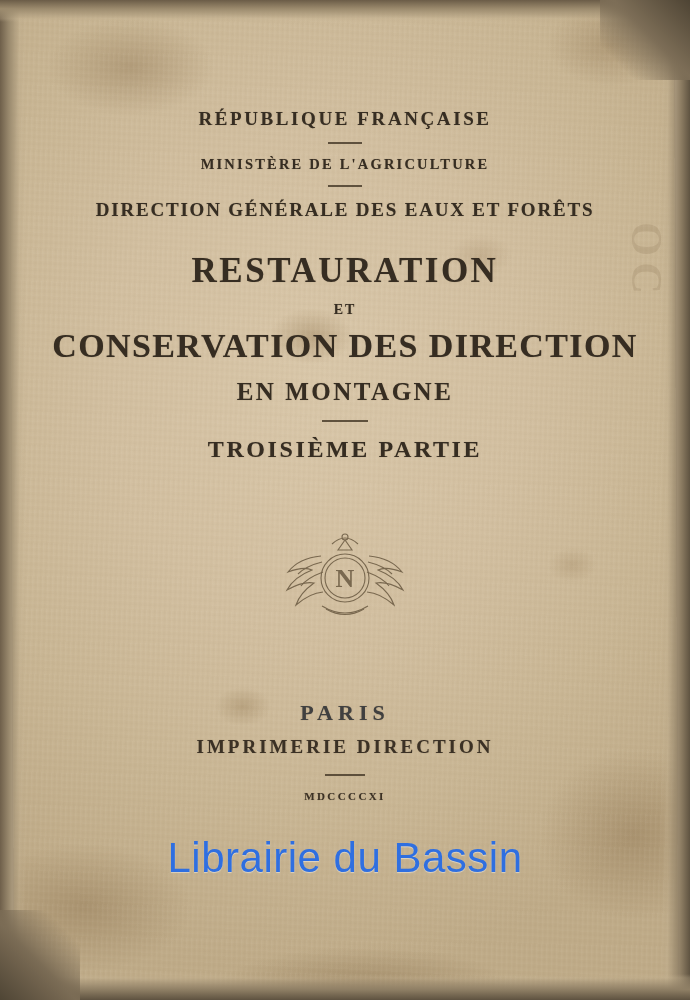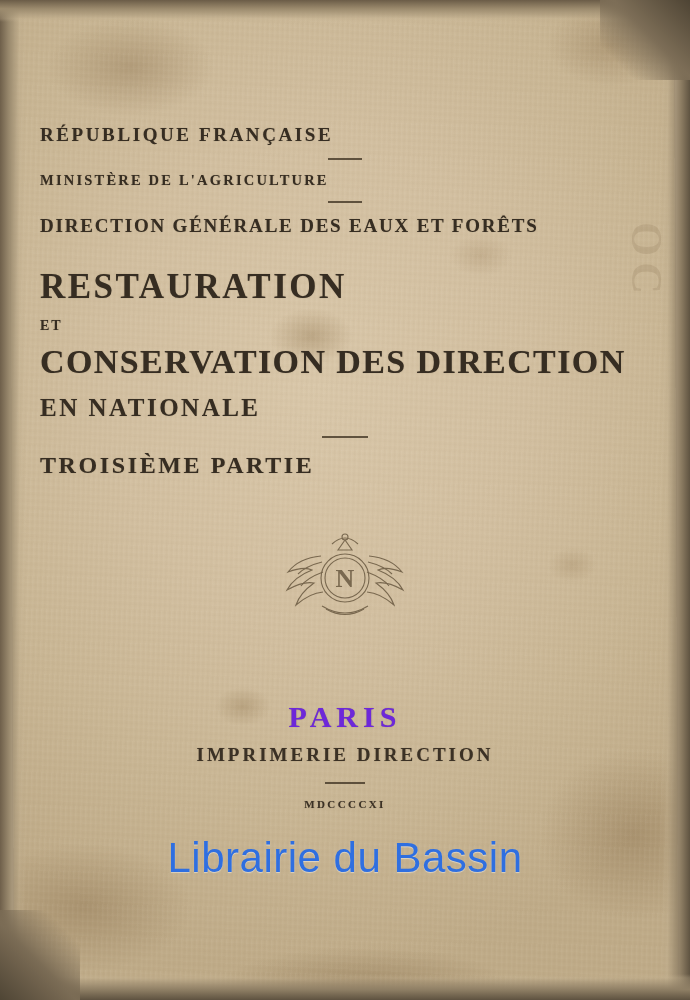--- a/index.html
+++ b/index.html
@@ -103,22 +103,22 @@
     left: 0; bottom: 0; width: 80px; height: 90px;
     background: linear-gradient(45deg, #52miter 0%, #7b6c55 45%, rgba(190,172,140,0) 80%);
     background: linear-gradient(45deg, #4f4535 0%, #7b6c55 45%, rgba(190,172,140,0) 80%);
   }
 
   
   .title-block {
     position: absolute;
     left: 40px;
     right: 40px;
-    top: 124px;
-    text-align: left;
+    top: 108px;
+    text-align: center;
     color: #2f281e;
   }
   .line {
     font-family: "Liberation Serif", serif;
     color: #362d22;
     text-shadow: 0 0 1px rgba(60,45,25,0.35);
   }
   .l-republique {
     font-size: 19px;
     letter-spacing: 2.6px;
@@ -173,24 +173,24 @@
 
   
   .imprint {
     position: absolute;
     left: 40px;
     right: 40px;
     top: 700px;
     text-align: center;
   }
   .l-paris {
-    font-size: 30px;
+    font-size: 22px;
     letter-spacing: 5px;
     font-weight: 700;
-    color: #6d28d9;
+    color: #404040;
     font-family: Liberation Serif, serif;
   }
   .l-imprimerie {
     font-size: 19px;
     letter-spacing: 3px;
     font-weight: 700;
     color: #3b3125;
     margin-top: 10px;
   }
   .imprint .rule { margin: 16px auto 14px auto; width: 40px; }
@@ -265,21 +265,21 @@
 
   <div class="title-block">
     <div class="line l-republique">RÉPUBLIQUE FRANÇAISE</div>
     <div class="rule small"></div>
     <div class="line l-ministere">MINISTÈRE DE L'AGRICULTURE</div>
     <div class="rule small"></div>
     <div class="line l-direction">DIRECTION GÉNÉRALE DES EAUX ET FORÊTS</div>
     <div class="line l-restauration">RESTAURATION</div>
     <div class="line l-et">ET</div>
     <div class="line l-conservation">CONSERVATION DES DIRECTION</div>
-    <div class="line l-enmontagne">EN NATIONALE</div>
+    <div class="line l-enmontagne">EN MONTAGNE</div>
     <div class="rule"></div>
     <div class="line l-partie">TROISIÈME PARTIE</div>
   </div>
 
   <svg class="emblem" viewBox="0 0 170 120">
     <g fill="none" stroke="#5a4a33" stroke-width="1.1" opacity="0.95">
 
       <circle cx="85" cy="68" r="24"></circle>
       <circle cx="85" cy="68" r="20"></circle>
       <text x="85" y="77" font-family="Liberation Serif, serif" font-size="26" font-weight="700" text-anchor="middle" fill="#5a4a33" stroke="none">N</text>

